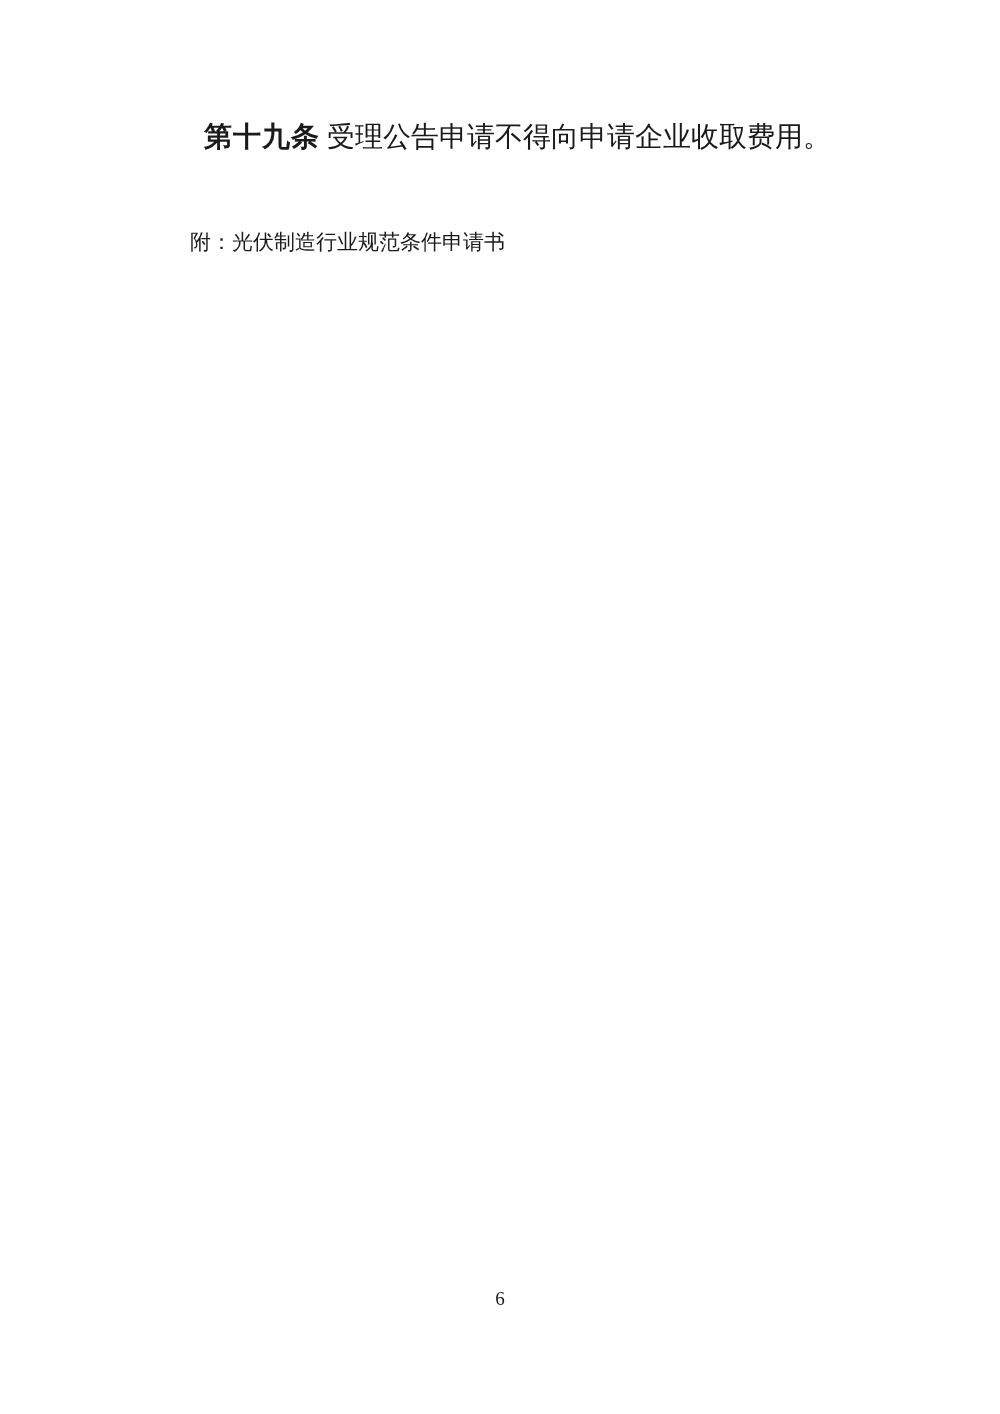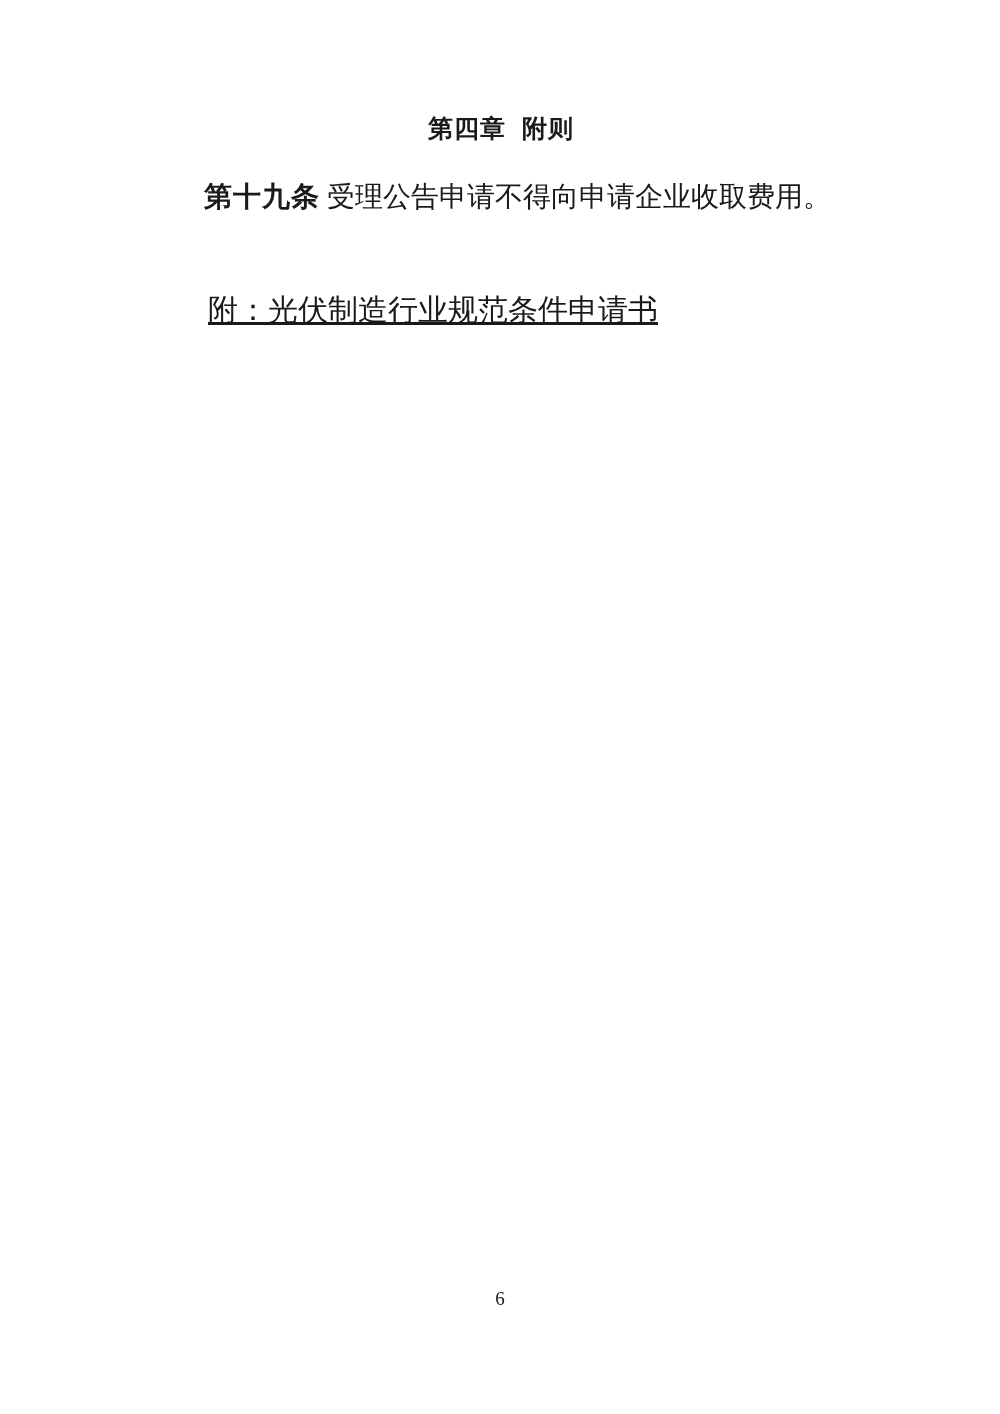--- a/index.html
+++ b/index.html
@@ -52,46 +52,42 @@
   }
   .art-label {
     font-weight: bold;
     letter-spacing: 1px;
   }
   .spacer {
     height: 52px;
   }
   p.attach-par {
     margin: 0;
-    font-size: 30px;
+    font-size: 21px;
     line-height: 1.92;
     text-indent: 2em;
-    text-decoration: underline;
   }
   .page-number {
     position: absolute;
     left: 0;
     right: 0;
     top: 1288px;
     text-align: center;
     font-size: 19px;
     color: #1a1a1a;
     font-family: "Liberation Serif", "DejaVu Serif", serif;
   }
 </style>
 </head>
 <body>
 
 <div class="page">
 
   <div class="content">
 
-    <div class="chapter-title">
-      <span>第四章</span><span class="gap"></span><span>附则</span>
-    </div>
 
     <p class="body-par">
       <span class="art-label">第十九条</span>&nbsp;<span>受理公告申请不得向申请企业收取费用。</span>
     </p>
 
 
     <div class="spacer"></div>
 
     <p class="attach-par">附：光伏制造行业规范条件申请书</p>
 

